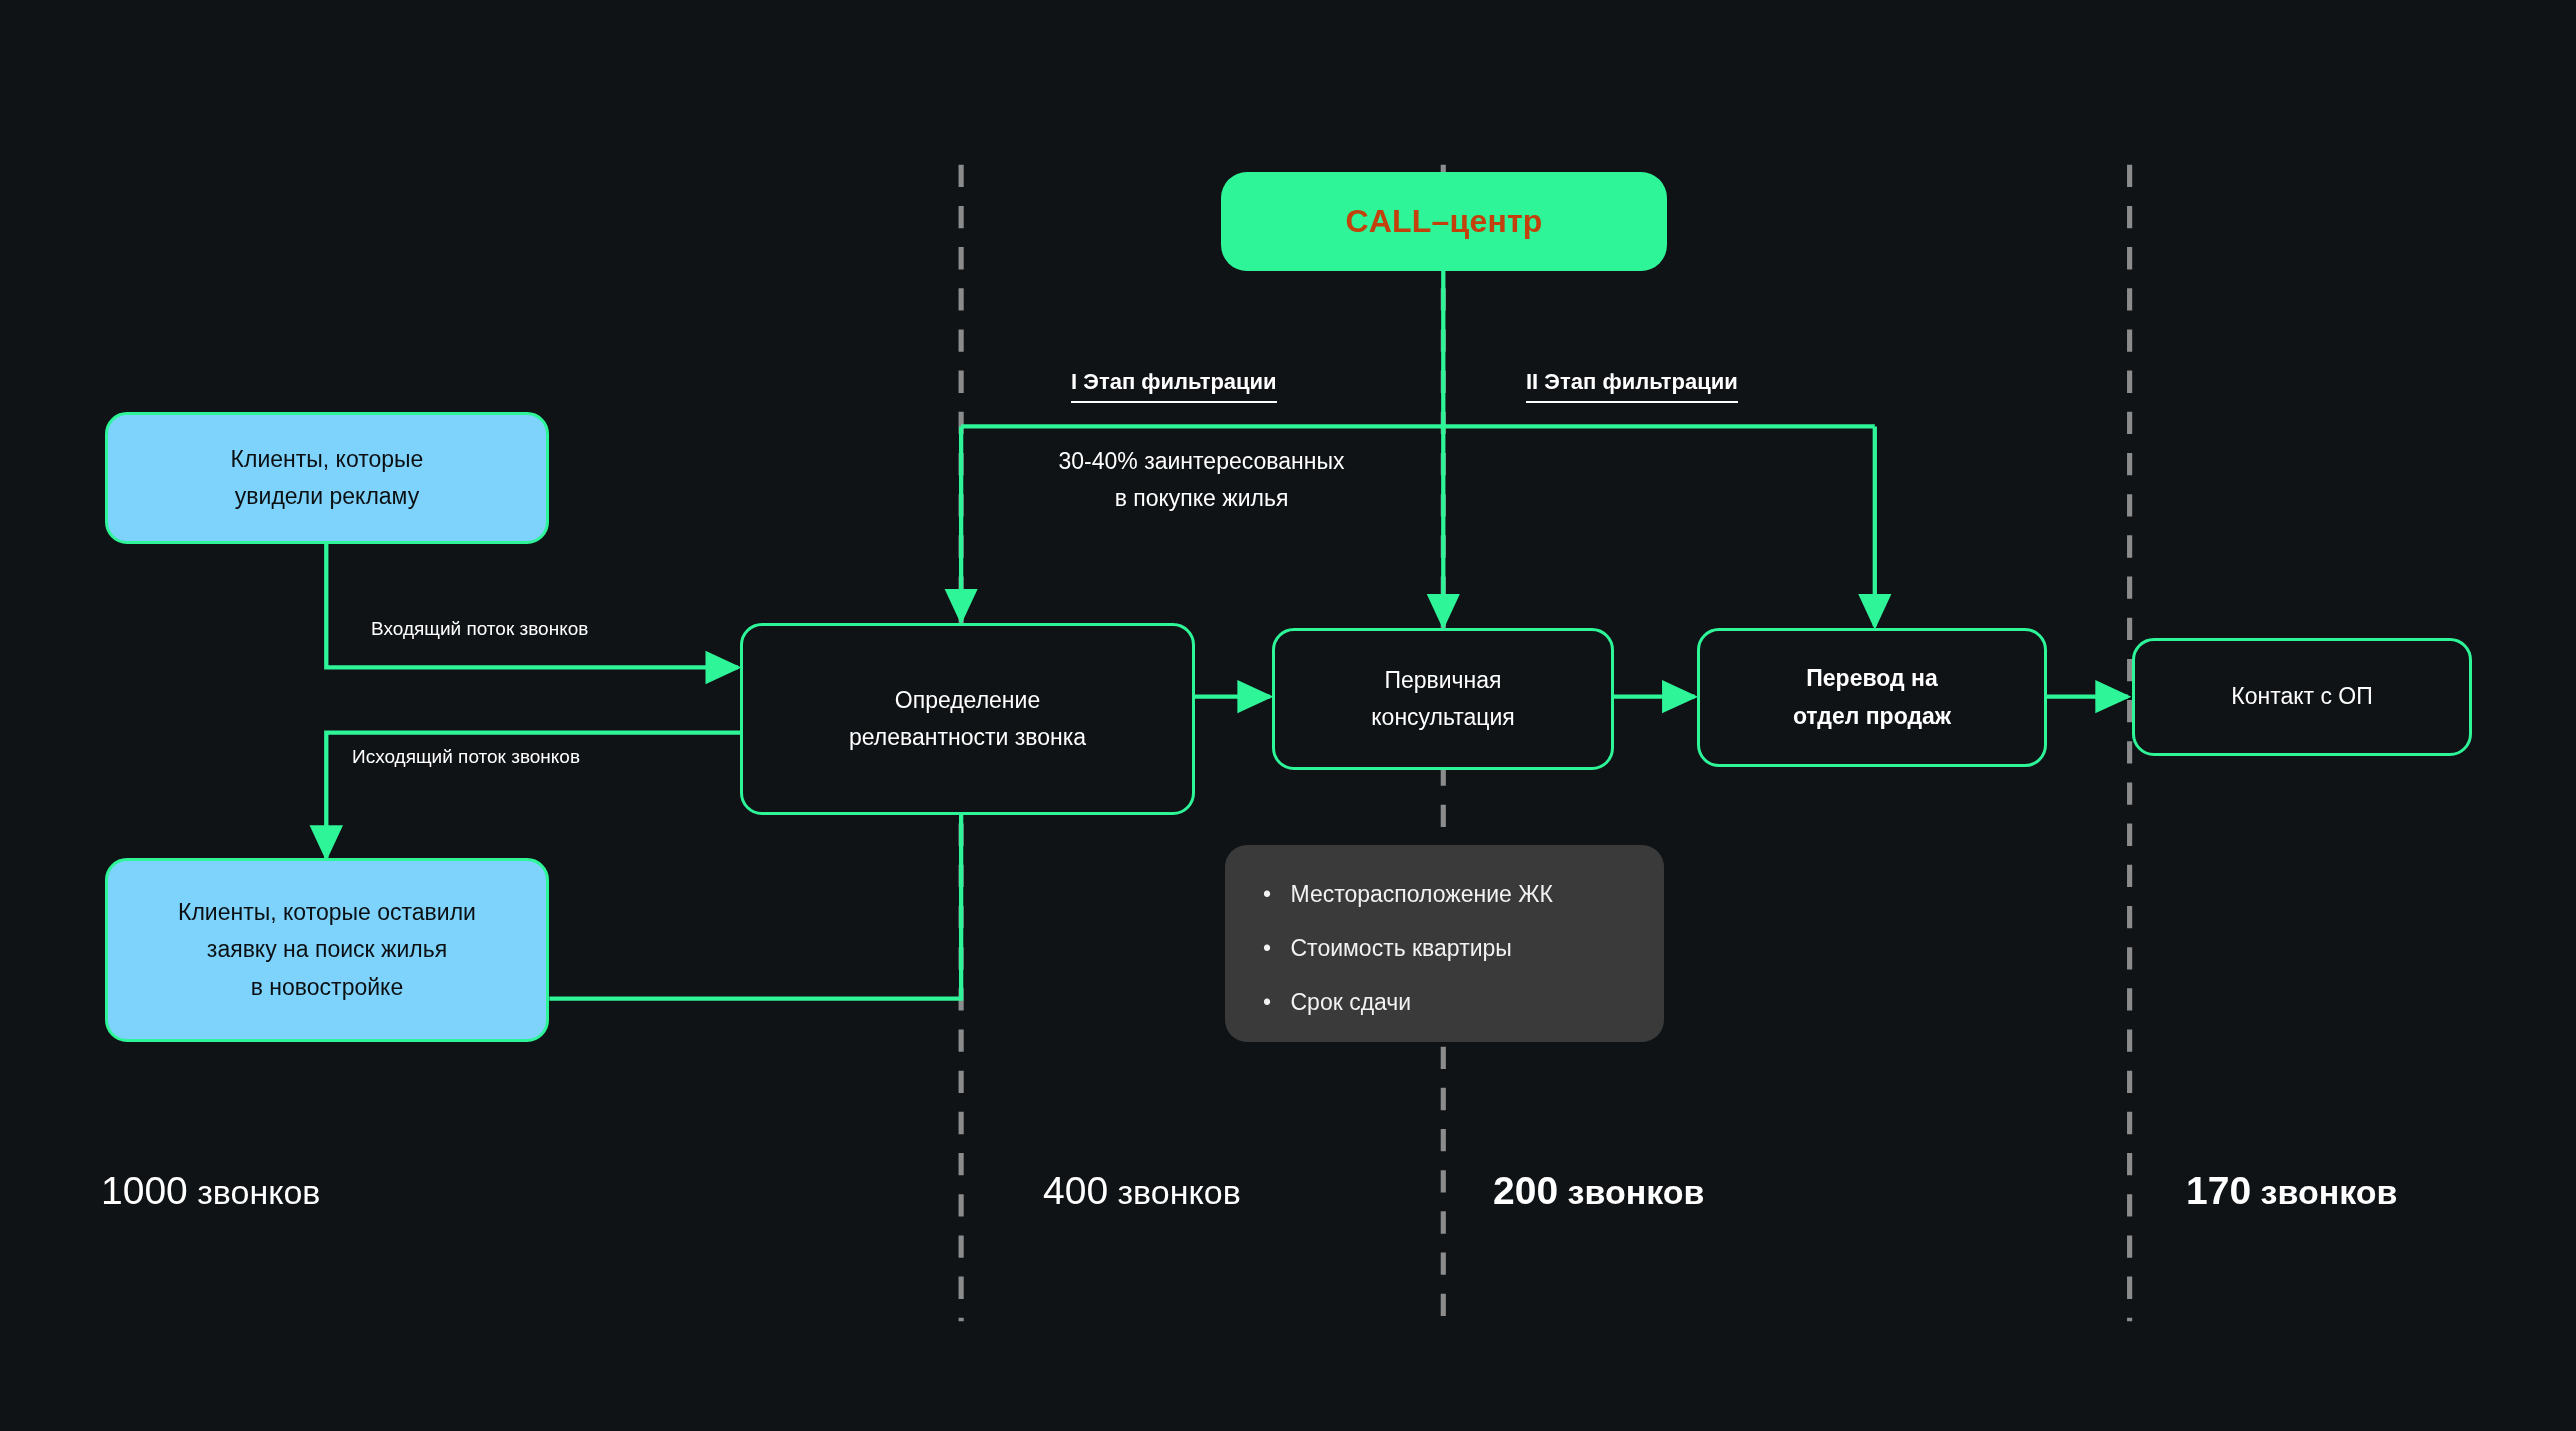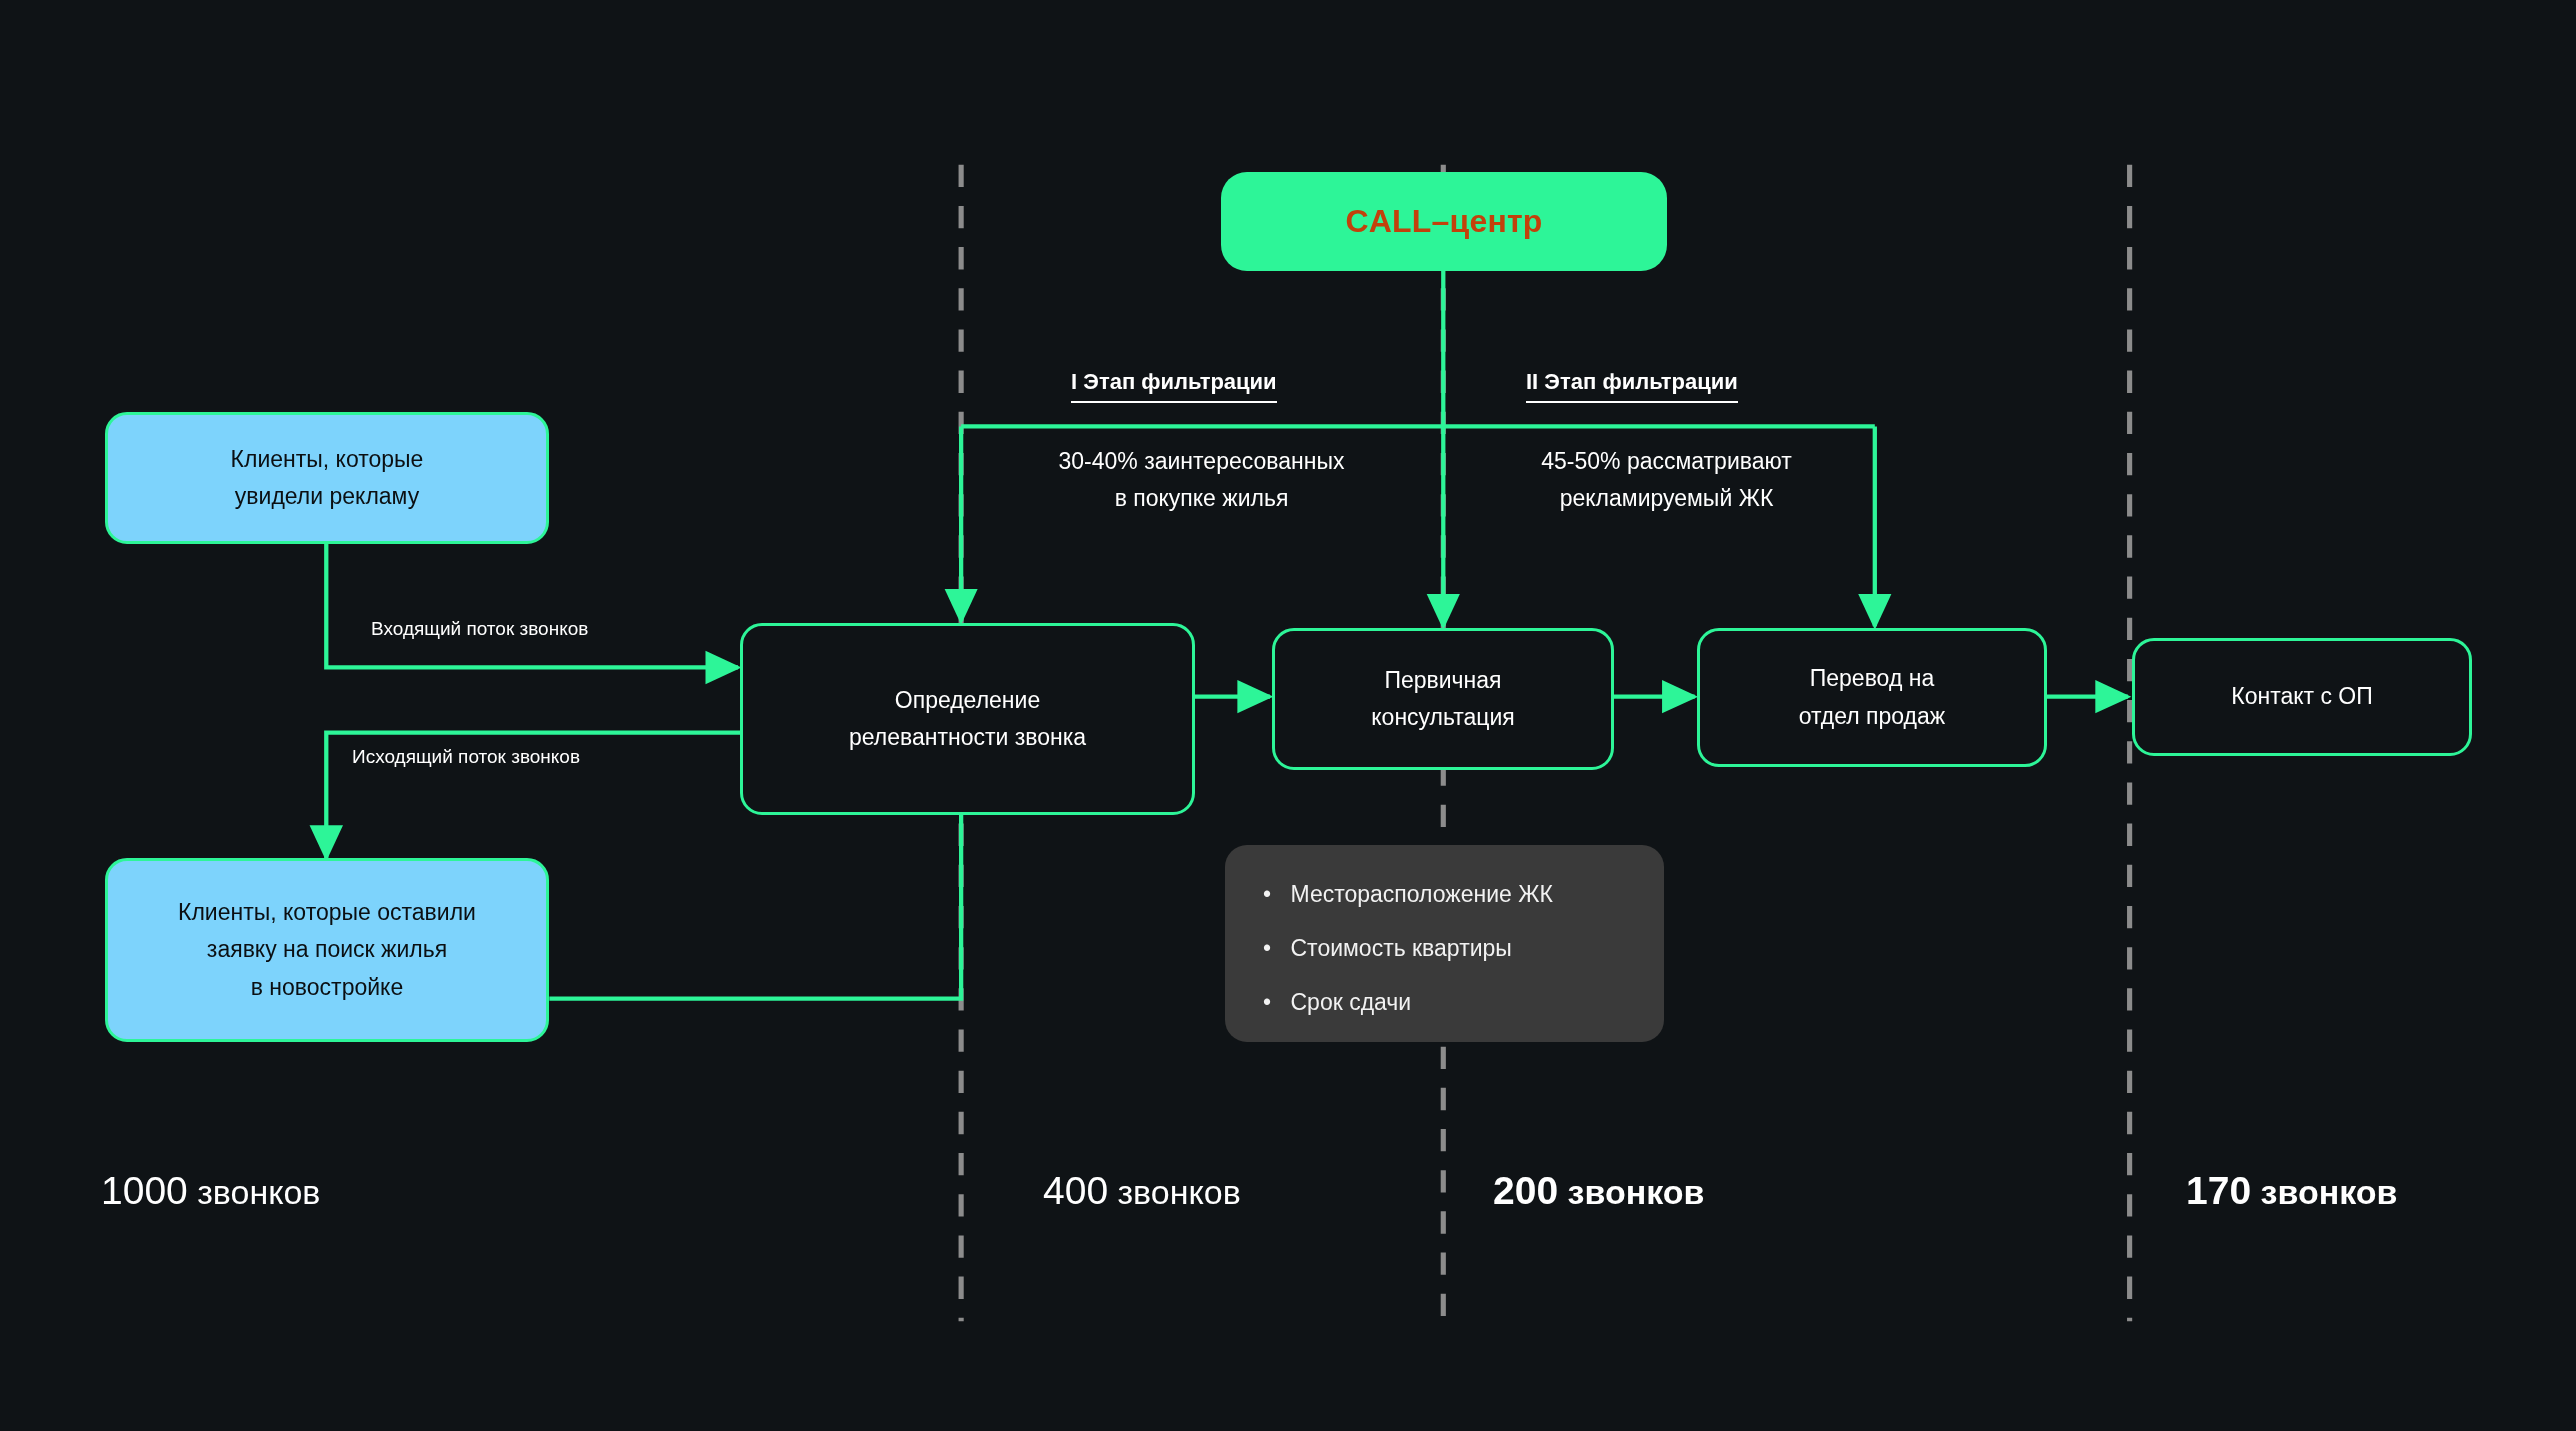--- a/index.html
+++ b/index.html
@@ -102,24 +102,20 @@
     <span>CALL–центр</span>
   </div>
 
   <div class="stage-title" style="left:1071px;top:369px;">I Этап фильтрации</div>
   <div class="stage-title" style="left:1526px;top:369px;">II Этап фильтрации</div>
 
   <div class="flow-note" style="left:987px;top:443px;width:429px;">
     <div>30-40% заинтересованных</div>
     <div>в покупке жилья</div>
   </div>
-  <div class="flow-note" style="left:1469px;top:443px;width:395px;">
-    <div>45-50% рассматривают</div>
-    <div>рекламируемый ЖК</div>
-  </div>
 
   <div class="node card-white" style="left:105px;top:412px;width:444px;height:132px;">
     <span style="white-space:pre-line;">Клиенты, которые
 увидели рекламу</span>
   </div>
 
   <div class="node card-white" style="left:105px;top:858px;width:444px;height:184px;">
     <span style="white-space:pre-line;">Клиенты, которые оставили
 заявку на поиск жилья
 в новостройке</span>
@@ -132,21 +128,21 @@
     <span style="white-space:pre-line;">Определение
 релевантности звонка</span>
   </div>
 
   <div class="node card-outline" style="left:1272px;top:628px;width:342px;height:142px;">
     <span style="white-space:pre-line;">Первичная
 консультация</span>
   </div>
 
   <div class="node card-outline" style="left:1697px;top:628px;width:350px;height:139px;">
-    <span style="white-space:pre-line;">Перевод на
+    <span style="white-space:pre-line;font-weight:bold;">Перевод на
 отдел продаж</span>
   </div>
 
   <div class="node card-outline" style="left:2132px;top:638px;width:340px;height:118px;">
     <span>Контакт с ОП</span>
   </div>
 
   <div class="card-grey" style="position:absolute;left:1225px;top:845px;width:439px;height:197px;">
     <ul class="bullets">
       <li>

